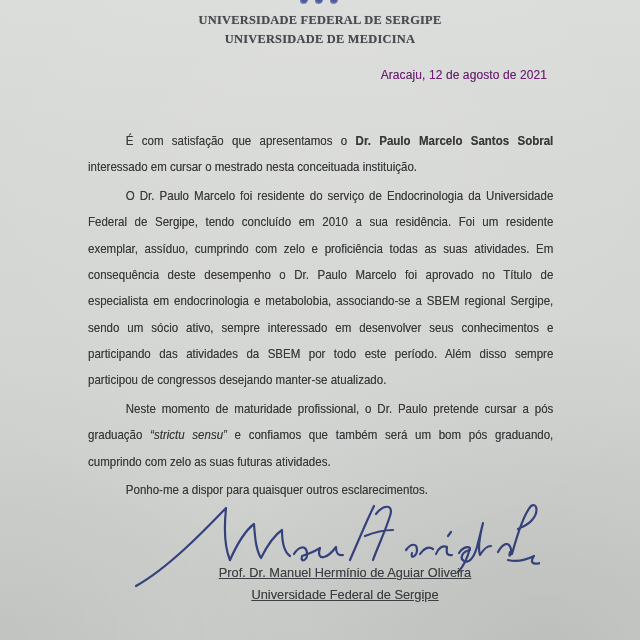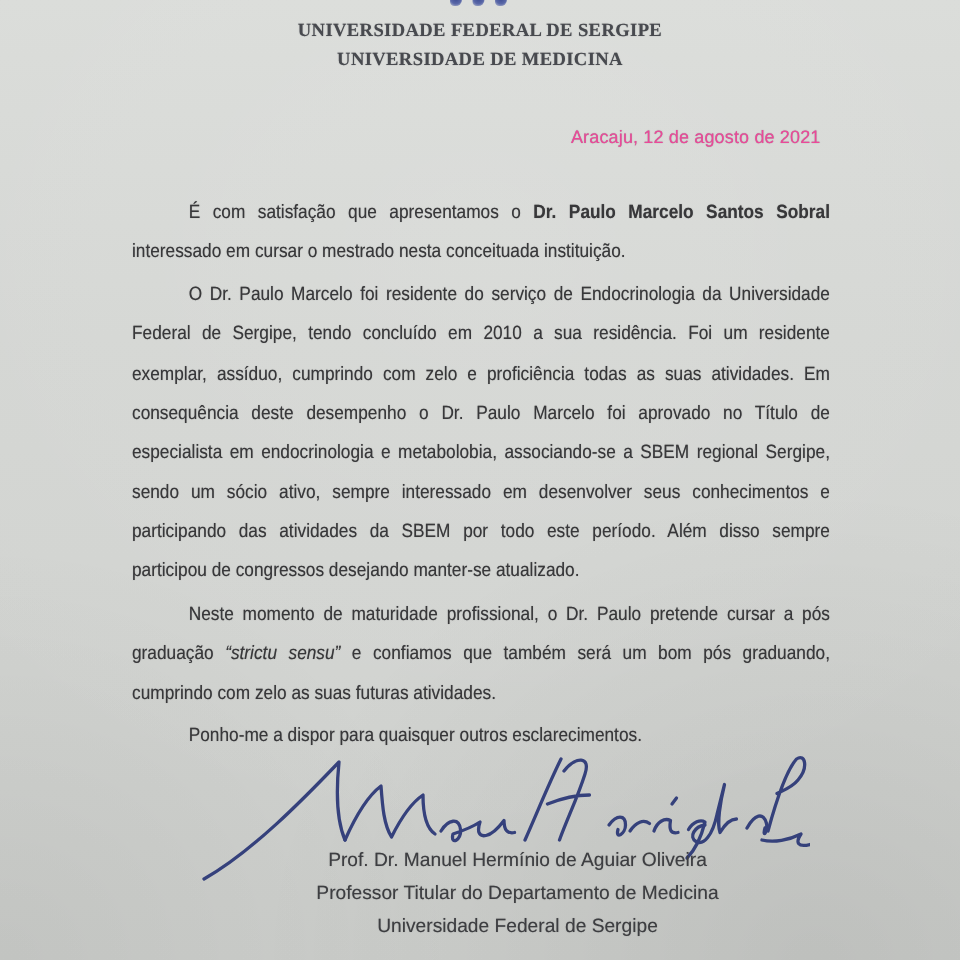--- a/index.html
+++ b/index.html
@@ -18,38 +18,38 @@
   .logo-frag{position:absolute;left:300px;top:-4px;width:44px;height:9px;filter:blur(0.4px);}
   .logo-dot{position:absolute;top:0;width:8px;height:8px;border-radius:45% 55% 60% 40%;
     background:radial-gradient(circle at 50% 40%, #3d4c93 0%, #5a68a8 55%, rgba(150,160,200,0.35) 100%);}
   .logo-dot.d1{left:0;}  .logo-dot.d2{left:15px;} .logo-dot.d3{left:30px;}
   
   .letterhead{position:absolute;left:0;top:11px;width:640px;text-align:center;
     font-family:"Liberation Serif",serif;font-weight:700;color:#484a4f;
     font-size:12.4px;line-height:19px;letter-spacing:0.25px;
     text-shadow:0 0 0.7px rgba(72,74,80,0.55);}
   
-  .dateline{position:absolute;top:84px;right:93px;font-size:12px;color:#ec4899;
+  .dateline{position:absolute;top:68px;right:93px;font-size:12px;color:#701a75;
     letter-spacing:0.1px;text-shadow:0 0 0.6px rgba(60,61,64,0.5);}
   
   .bodytext{position:absolute;left:88px;top:128px;width:517px;
     transform:scaleX(0.9);transform-origin:0 0;
     font-size:12.8px;line-height:26.3px;color:#38383a;
     text-shadow:0 0 0.6px rgba(56,56,58,0.55);}
   .para{margin:0 0 2.5px 0;}
   .ln{display:block;text-align:justify;text-align-last:justify;}
   .ln.last{text-align-last:left;}
   .ln.ind{text-indent:42px;}
   .b{font-weight:700;}
   .i{font-style:italic;}
   
   .sig-ink{position:absolute;left:128px;top:498px;width:412px;height:92px;filter:blur(0.25px);}
   .sig-block{position:absolute;left:125px;top:562px;width:440px;text-align:center;
     font-size:12.8px;line-height:21.8px;color:#3d3e41;
-    text-shadow:0 0 0.6px rgba(61,62,65,0.5);}
+    text-shadow:0 0 0.6px rgba(61,62,65,0.5);text-decoration:underline;}
 </style>
 </head>
 <body>
 
 <div class="paper">
 
   <div class="logo-frag">
     <span class="logo-dot d1"></span>
     <span class="logo-dot d2"></span>
     <span class="logo-dot d3"></span>
@@ -96,17 +96,16 @@
     <path d="M278,52 c5,-7 11,-7 11,0 c0,6 -7,10 -5,3 m8,1 c4,-6 9,-8 13,-5 m3,5 c2,-6 7,-9 11,-7 c-1,6 0,9 5,8 m7,-2 c3,-5 8,-7 11,-5 c-2,8 -6,18 -12,24"></path>
     <path d="M320,38 l3,-4"></path>
     <path d="M342,52 c-7,1 -11,8 -6,11 c5,3 11,-4 14,-18 l5,-20 c-3,12 -5,26 -3,32 c3,-5 7,-9 11,-9"></path>
     <path d="M370,54 c5,-9 11,-11 13,-3 c1,6 -3,10 -1,3"></path>
     <path d="M384,56 C390,34 396,16 403,8 C409,4 411,14 404,22 C400,27 394,29 390,31"></path>
     <path d="M380,62 c8,2 18,0 26,-4 c-4,6 -2,9 6,7"></path>
   </svg>
 
   <div class="sig-block">
     <div>Prof. Dr. Manuel Hermínio de Aguiar Oliveira</div>
-    <div>Professor Titular do Departamento de Medicina</div>
     <div>Universidade Federal de Sergipe</div>
   </div>
 
 </div>
 
 </body></html>

